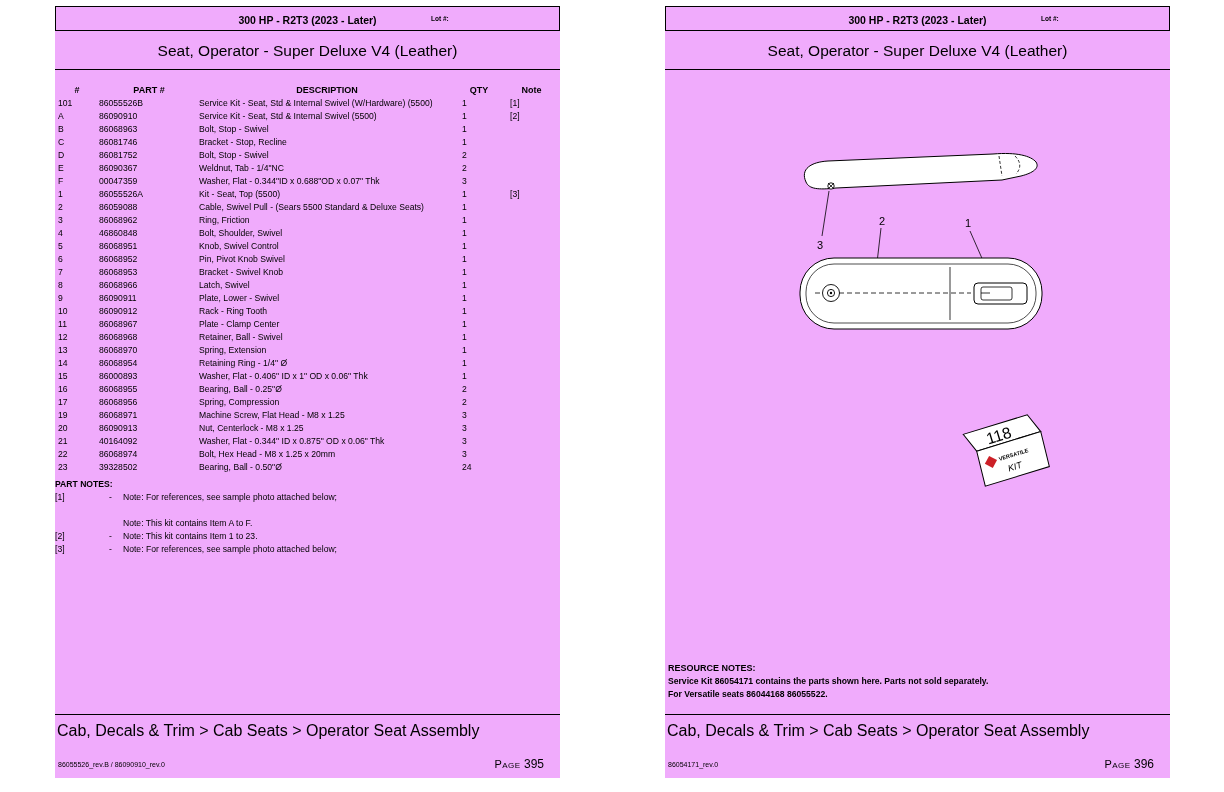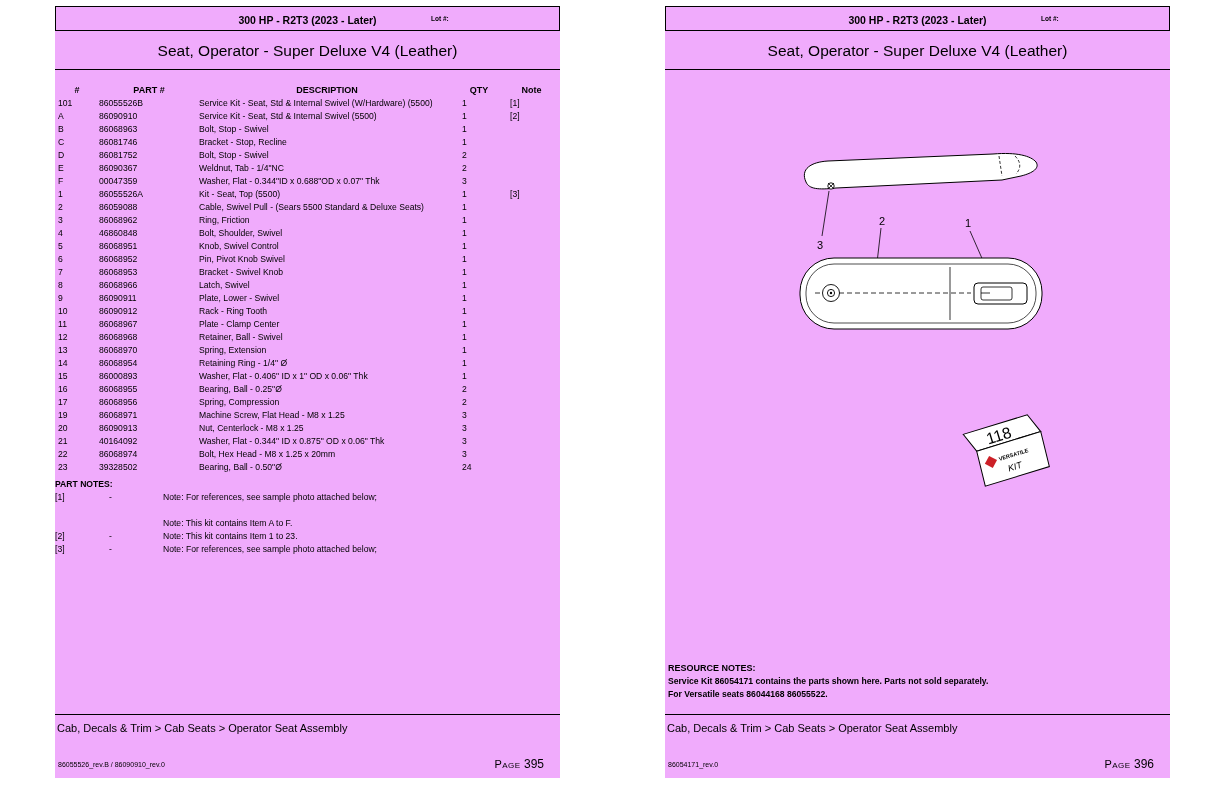--- a/index.html
+++ b/index.html
@@ -31,30 +31,30 @@
   table.parts td.c2{text-align:left;}
   table.parts td.c3{padding-left:7px;text-align:left;}
   table.parts td.c4{padding-left:7px;text-align:left;}
 
   
   .part-notes{margin-top:3px;}
   .pn-label{font-weight:bold;font-size:8.6px;line-height:14px;}
   .pn-row{display:flex;font-size:8.6px;line-height:13px;height:13px;}
   .pn-ref{width:54px;flex:0 0 54px;}
   .pn-dash{width:14px;flex:0 0 14px;}
-  .pn-text{flex:1;white-space:nowrap;margin-left:40px;}
+  .pn-text{flex:1;white-space:nowrap;}
 
   
   .resource{position:absolute;top:655px;left:3px;width:500px;}
   .rn-label{font-weight:bold;font-size:9px;line-height:14px;}
   .rn-line{font-weight:bold;font-size:8.6px;line-height:13px;white-space:nowrap;}
 
   
   .footer{position:absolute;top:708px;left:0;width:100%;border-top:1px solid #000;}
-  .breadcrumb{font-size:11px;padding-top:7px;padding-left:2px;}
+  .breadcrumb{font-size:16px;padding-top:7px;padding-left:2px;}
   .rev{position:absolute;top:46px;left:3px;font-size:7px;}
   .pageno{position:absolute;top:42px;right:16px;font-size:12px;white-space:nowrap;}
   .pg-label{font-variant:small-caps;font-size:11px;letter-spacing:.5px;}
 
   
   .diagram{position:absolute;top:80px;left:0;}
   .diagram text.callout{font-size:11px;font-family:"Liberation Sans",sans-serif;}
   .diagram .thin{stroke:#000;stroke-width:0.8;fill:none;}
 </style>
 </head>

